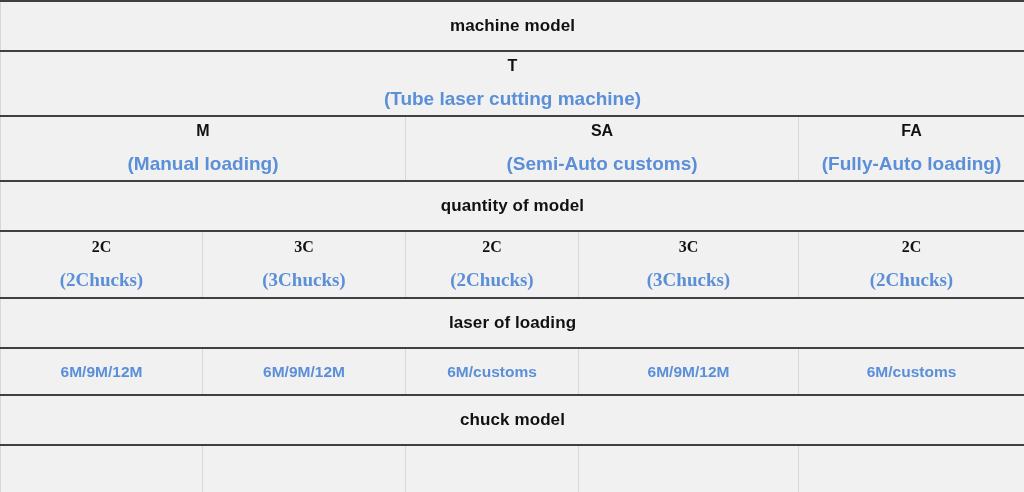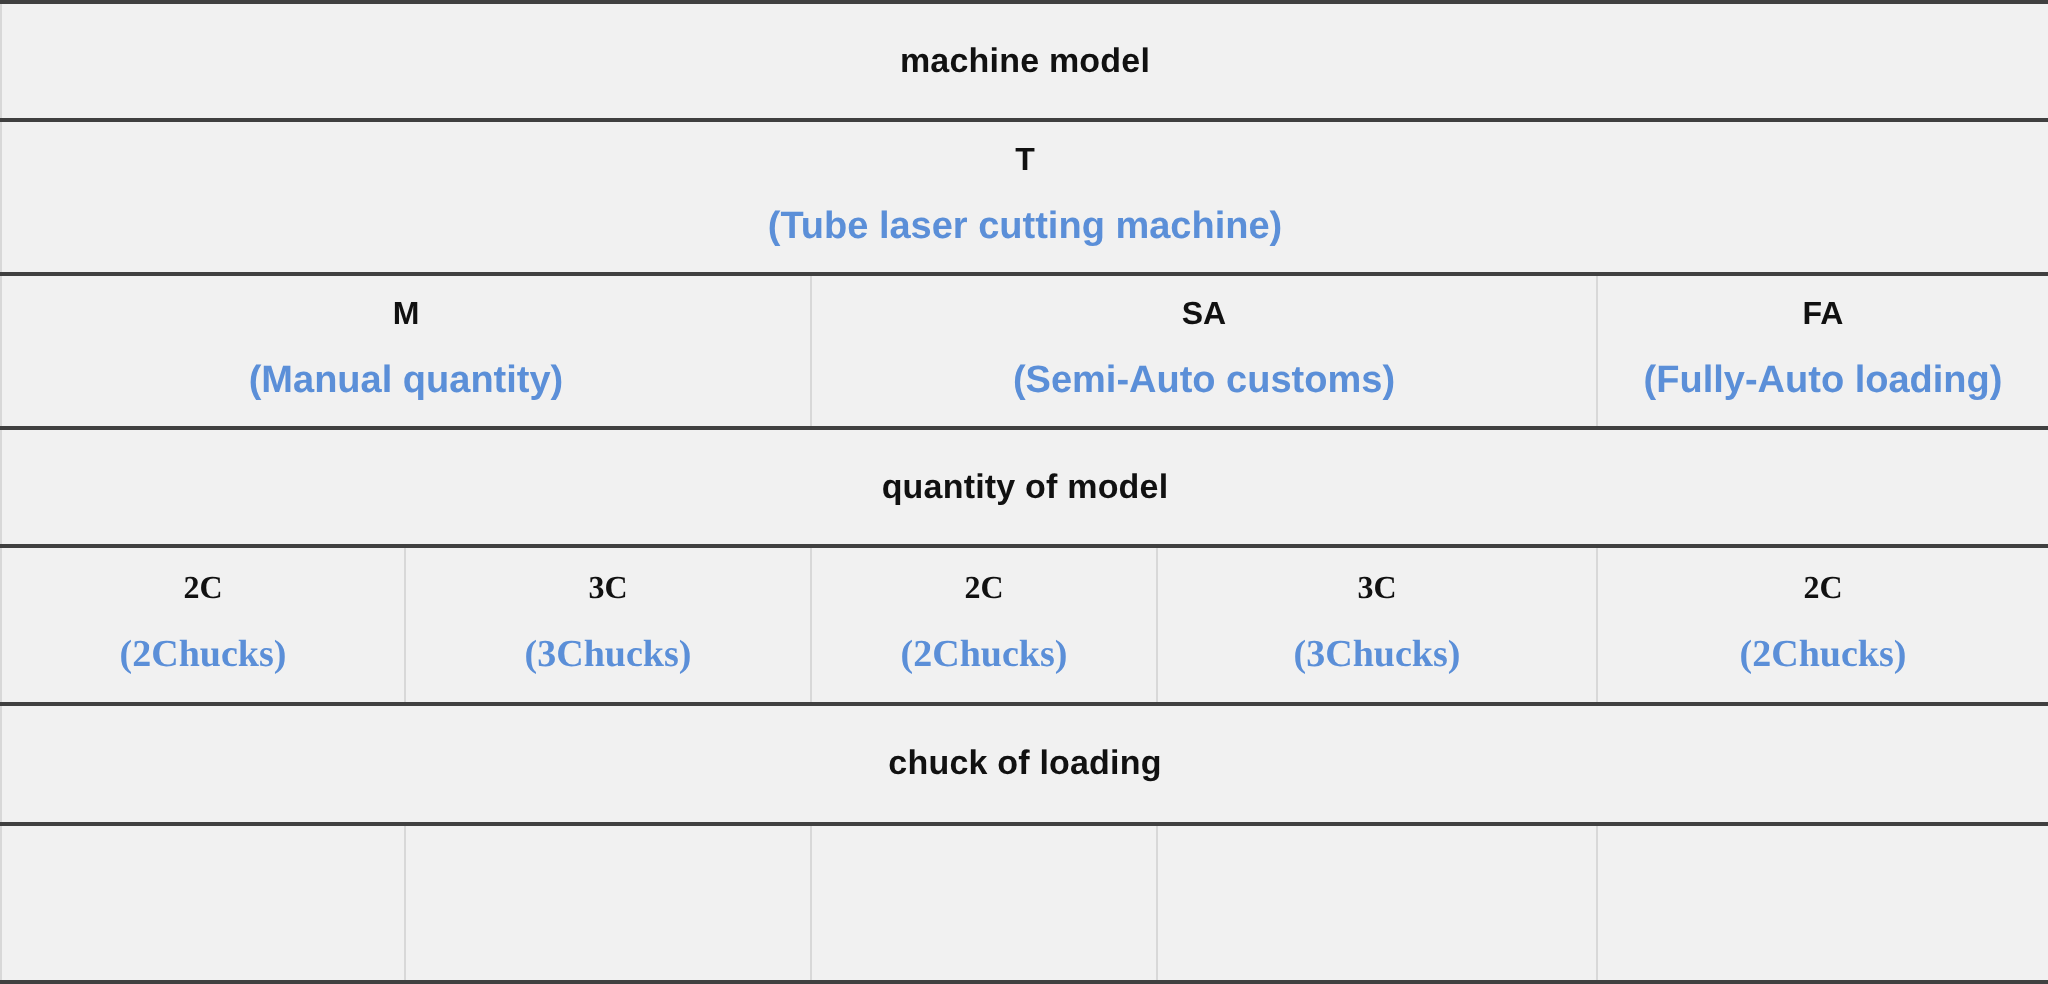--- a/index.html
+++ b/index.html
@@ -103,21 +103,21 @@
           <span class="desc">(Tube laser cutting machine)</span>
         </div>
       </td>
     </tr>
 
 
     <tr class="tall-row">
       <td colspan="2">
         <div class="cellstack">
           <span class="code">M</span>
-          <span class="desc">(Manual quantity)</span>
+          <span class="desc">(Manual loading)</span>
         </div>
       </td>
       <td colspan="2" class="divcol">
         <div class="cellstack">
           <span class="code">SA</span>
           <span class="desc">(Semi-Auto customs)</span>
         </div>
       </td>
       <td class="divcol">
         <div class="cellstack">
@@ -161,25 +161,47 @@
       <td class="divcol">
         <div class="cellstack">
           <span class="code">2C</span>
           <span class="desc">(2Chucks)</span>
         </div>
       </td>
     </tr>
 
     <tr class="section-row">
       <td colspan="5">
-        <span class="hdr">chuck of loading</span>
-      </td>
-    </tr>
-
-
+        <span class="hdr">laser of loading</span>
+      </td>
+    </tr>
+
+    <tr class="single-row">
+      <td>
+        <span class="blue">6M/9M/12M</span>
+      </td>
+      <td class="divcol">
+        <span class="blue">6M/9M/12M</span>
+      </td>
+      <td class="divcol">
+        <span class="blue">6M/customs</span>
+      </td>
+      <td class="divcol">
+        <span class="blue">6M/9M/12M</span>
+      </td>
+      <td class="divcol">
+        <span class="blue">6M/customs</span>
+      </td>
+    </tr>
+
+    <tr class="section-row">
+      <td colspan="5">
+        <span class="hdr">chuck model</span>
+      </td>
+    </tr>
 
     <tr class="value-row">
       <td>
         
       </td>
       <td class="divcol">
         
       </td>
       <td class="divcol">
         

